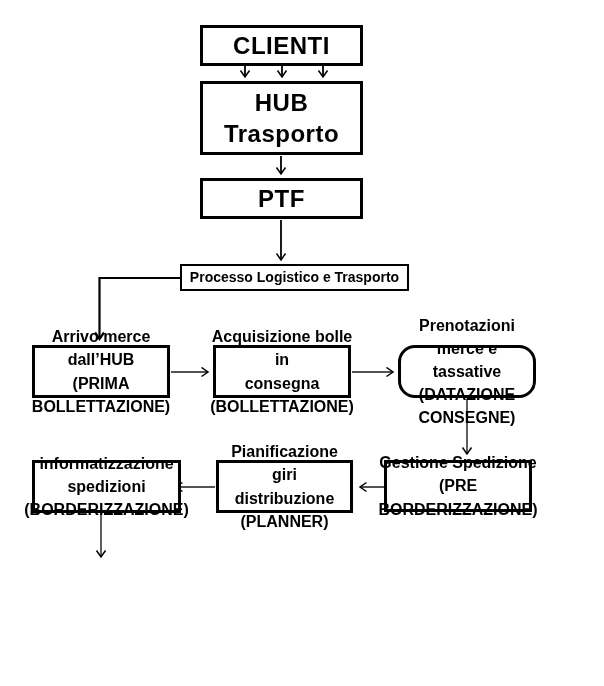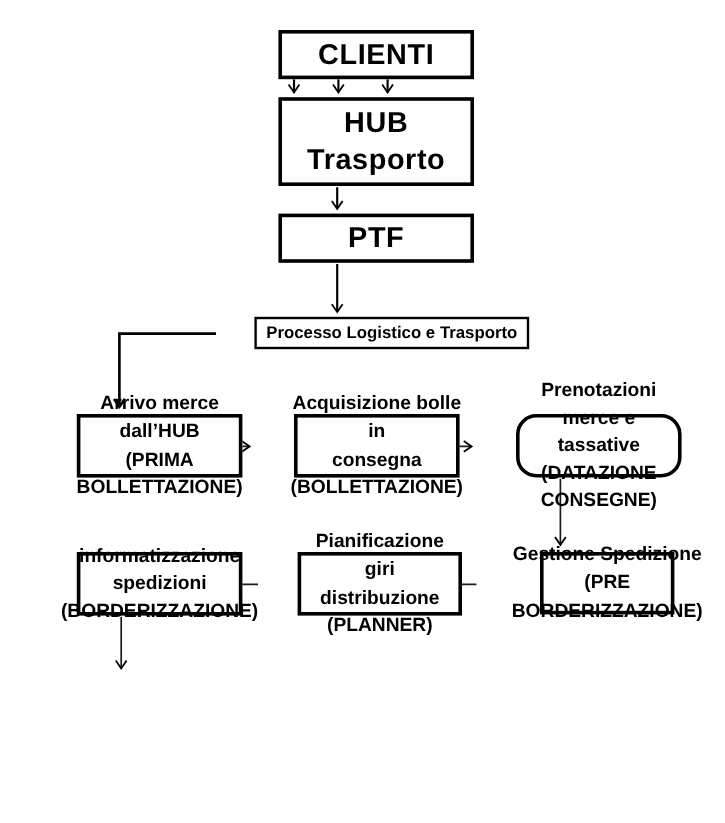--- a/index.html
+++ b/index.html
@@ -27,21 +27,20 @@
     box-sizing: border-box;
     border: 3px solid #000000;
     background: #ffffff;
     color: #000000;
     font-weight: bold;
     display: flex;
     align-items: center;
     justify-content: center;
     text-align: center;
     white-space: pre-wrap;
-    margin-left: 32px;
   }
   .node-lg {
     font-size: 24px;
     line-height: 1.3;
     letter-spacing: 0.5px;
   }
   .node-md {
     font-size: 14px;
     line-height: 1.2;
     border-width: 2.5px;
@@ -50,23 +49,23 @@
     font-size: 16px;
     line-height: 1.45;
   }
   .n-clienti            { left: 200px; top: 25px;  width: 163px; height: 41px; }
   .n-hub                { left: 200px; top: 81px;  width: 163px; height: 74px; }
   .n-ptf                { left: 200px; top: 178px; width: 163px; height: 41px; }
   .n-processo           { left: 180px; top: 264px; width: 229px; height: 27px; }
   .n-arrivo             { left: 32px;  top: 345px; width: 138px; height: 53px; }
   .n-acquisizione       { left: 213px; top: 345px; width: 138px; height: 53px; }
   .n-prenotazioni       { left: 398px; top: 345px; width: 138px; height: 53px; border-radius: 17px; }
-  .n-gestione           { left: 418px; top: 460px; width: 112px; height: 52px; }
+  .n-gestione           { left: 384px; top: 460px; width: 148px; height: 52px; }
   .n-pianificazione     { left: 216px; top: 460px; width: 137px; height: 53px; }
-  .n-informatizzazione  { left: 32px;  top: 460px; width: 138px; height: 53px; }
+  .n-informatizzazione  { left: 32px;  top: 460px; width: 149px; height: 53px; }
   .n-controllo          { left: 31px;  top: 563px; width: 139px; height: 67px; line-height: 1.4; }
 </style>
 </head>
 <body>
 
 <div class="canvas">
 
   <svg class="wires" viewBox="0 0 604 686" xmlns="http://www.w3.org/2000/svg">
     <defs>
       <marker id="ah" viewBox="0 0 12 12" markerWidth="12" markerHeight="12" refX="8.5" refY="5.5" orient="auto" markerUnits="userSpaceOnUse">

